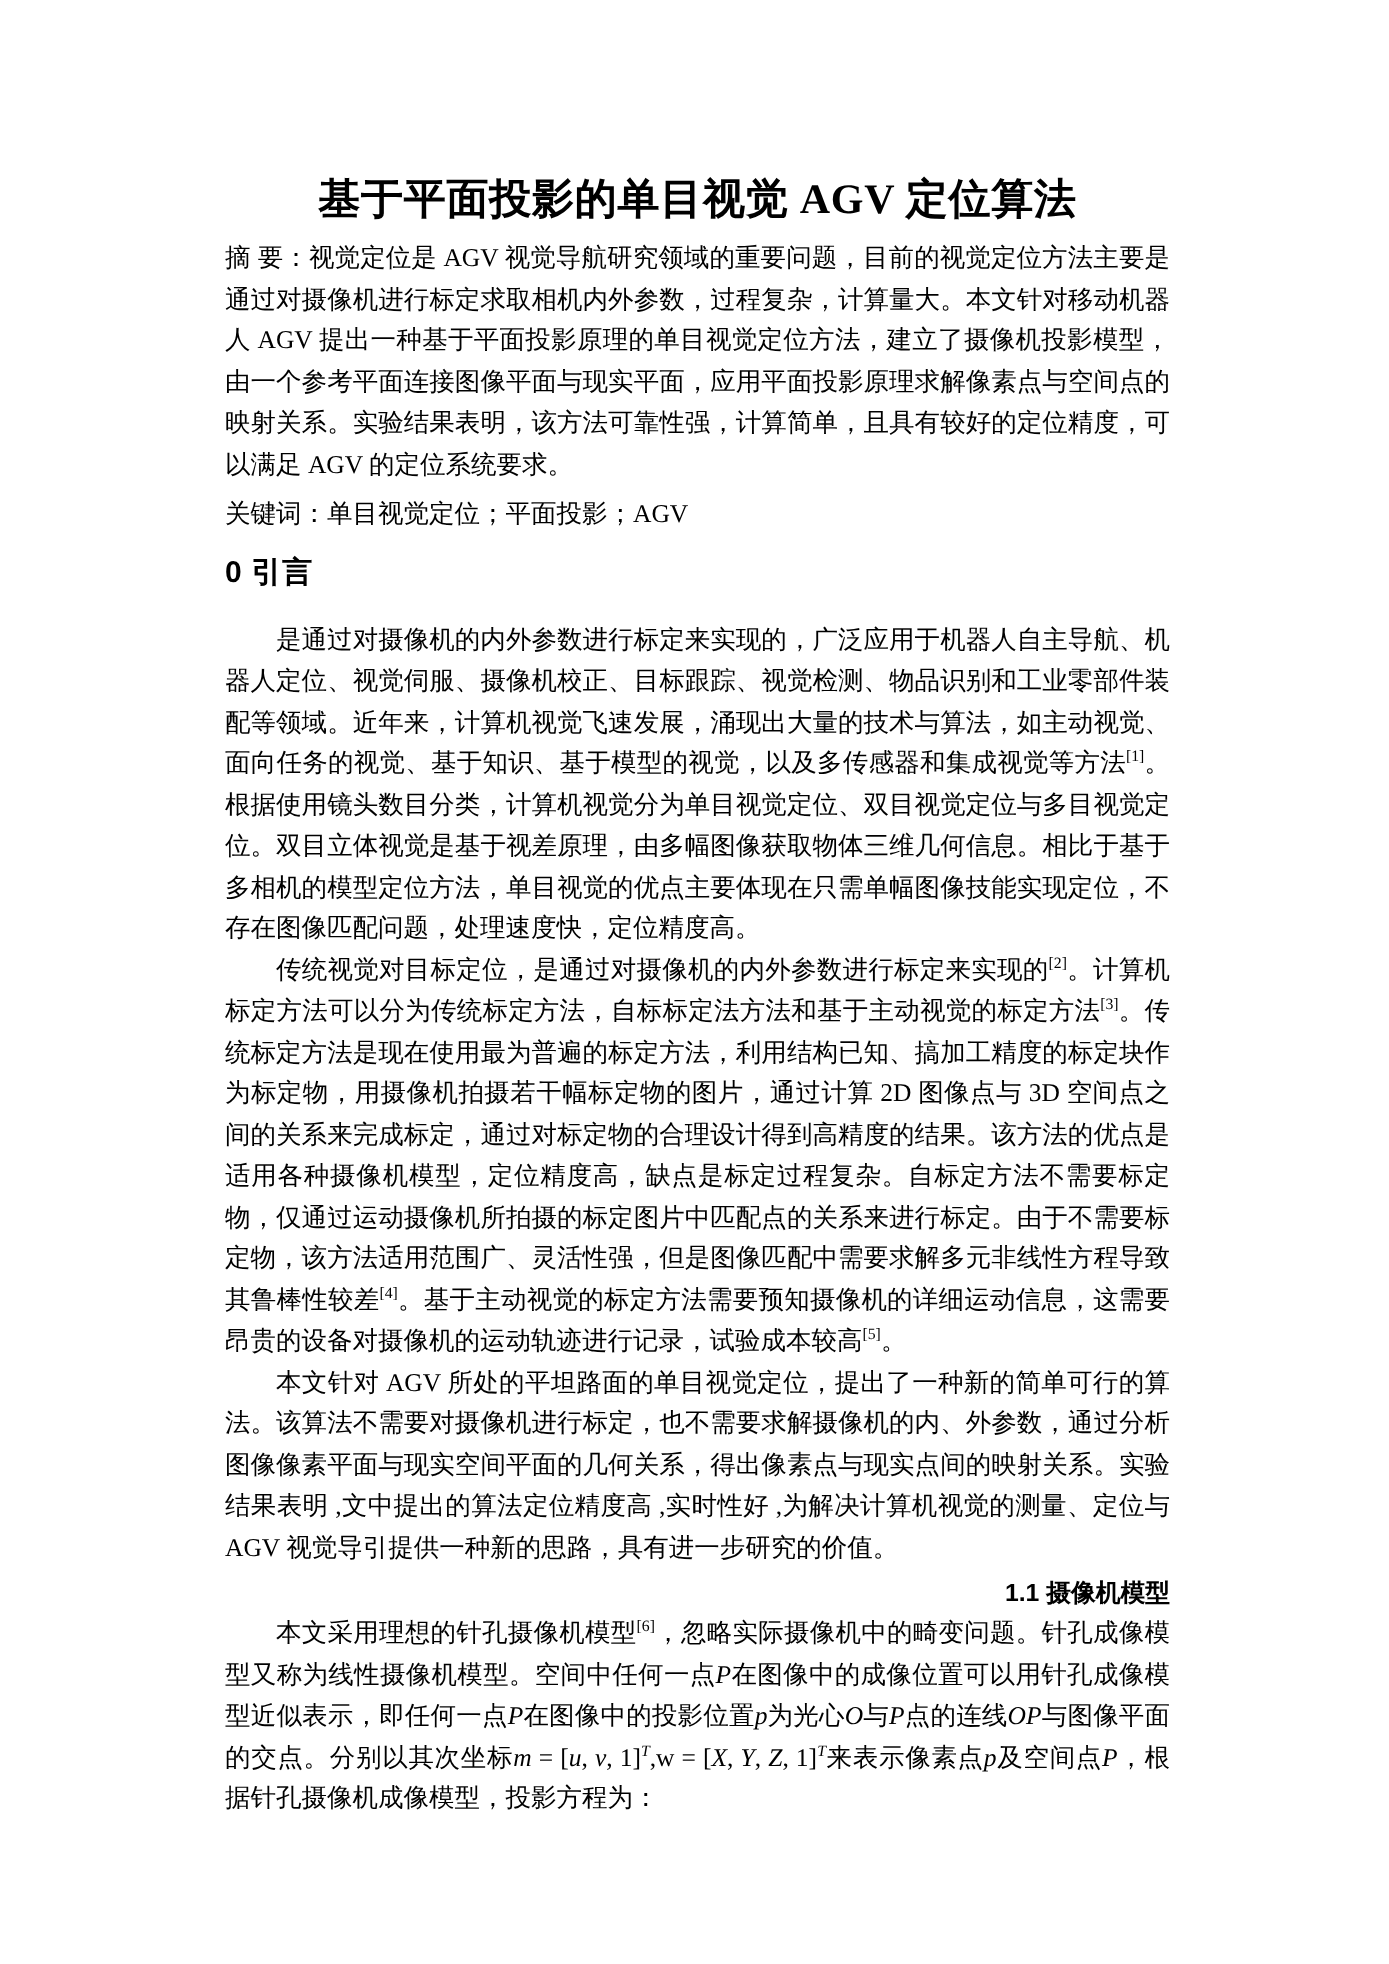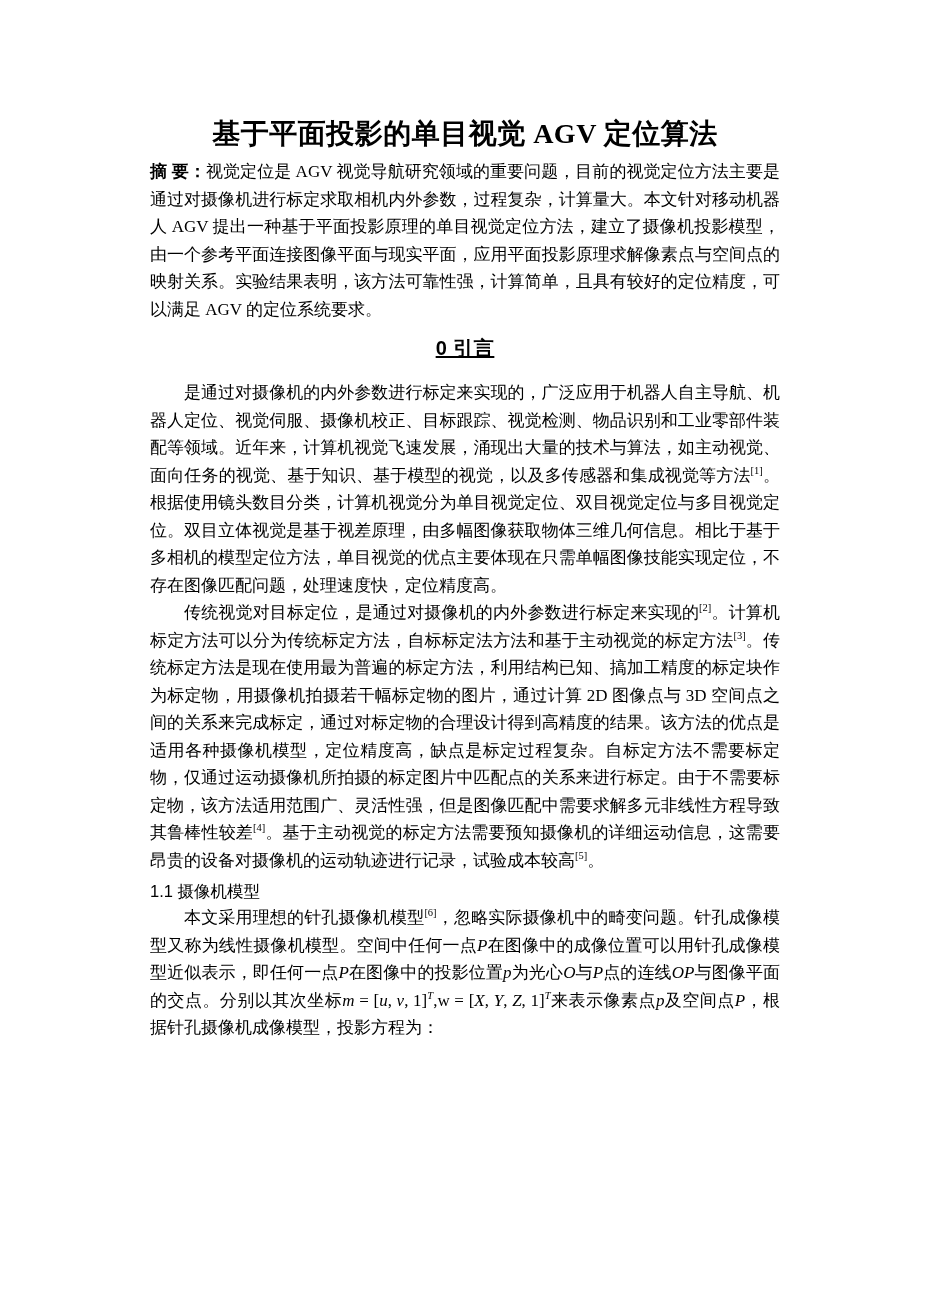--- a/index.html
+++ b/index.html
@@ -24,40 +24,39 @@
     line-height: 36px;
     font-weight: bold;
     text-align: center;
     letter-spacing: 0.5px;
     font-family: "Liberation Serif", "DejaVu Serif", serif;
   }
   .abstract { margin: 0; }
   .keywords { margin: 6px 0 0 0; }
   .label {
     font-family: "Liberation Sans", "DejaVu Sans", sans-serif;
-    font-weight: bold;
+    font-weight: normal;
   }
   .sec-heading {
     margin: 10px 0 16px 0;
     font-family: "Liberation Sans", "DejaVu Sans", sans-serif;
     font-weight: bold;
     font-size: 20px;
     line-height: 30px;
-    text-align: center;
+    text-align: left;
     letter-spacing: 0.5px;
-    text-decoration: underline;
   }
   .sec-heading.tight { margin: 6px 0 4px 0; }
   .subsec-heading {
     margin: 4px 0 0 0;
     font-family: "Liberation Sans", "DejaVu Sans", sans-serif;
-    font-weight: normal;
+    font-weight: bold;
     font-size: 16.5px;
     line-height: 26px;
-    text-align: left;
+    text-align: right;
   }
   .body-para { margin: 0; text-indent: 2em; }
   p { margin: 0; }
   sup {
     font-size: 10.5px;
     line-height: 0;
     vertical-align: super;
   }
   .it {
     font-style: italic;
@@ -66,26 +65,28 @@
 </style>
 </head>
 <body>
 
 <div class="page">
 
   <h1 class="title">基于平面投影的单目视觉 AGV 定位算法</h1>
 
   <p class="abstract"><span class="label">摘 要：</span><span><span>视觉定位是 AGV 视觉导航研究领域的重要问题，目前的视觉定位方法主要是通过对摄像机进行标定求取相机内外参数，过程复杂，计算量大。本文针对移动机器人 AGV 提出一种基于平面投影原理的单目视觉定位方法，建立了摄像机投影模型，由一个参考平面连接图像平面与现实平面，应用平面投影原理求解像素点与空间点的映射关系。实验结果表明，该方法可靠性强，计算简单，且具有较好的定位精度，可以满足 AGV 的定位系统要求。</span></span></p>
 
+  <p class="keywords"><span class="label">关键词：</span><span>单目视觉定位；平面投影；AGV</span></p>
 
   <h2 class="sec-heading">0 引言</h2>
 
   <p class="body-para"><span>是通过对摄像机的内外参数进行标定来实现的，广泛应用于机器人自主导航、机器人定位、视觉伺服、摄像机校正、目标跟踪、视觉检测、物品识别和工业零部件装配等领域。近年来，计算机视觉飞速发展，涌现出大量的技术与算法，如主动视觉、面向任务的视觉、基于知识、基于模型的视觉，以及多传感器和集成视觉等方法</span><sup>[1]</sup><span>。根据使用镜头数目分类，计算机视觉分为单目视觉定位、双目视觉定位与多目视觉定位。双目立体视觉是基于视差原理，由多幅图像获取物体三维几何信息。相比于基于多相机的模型定位方法，单目视觉的优点主要体现在只需单幅图像技能实现定位，不存在图像匹配问题，处理速度快，定位精度高。</span></p>
 
   <p class="body-para"><span>传统视觉对目标定位，是通过对摄像机的内外参数进行标定来实现的</span><sup>[2]</sup><span>。计算机标定方法可以分为传统标定方法，自标标定法方法和基于主动视觉的标定方法</span><sup>[3]</sup><span>。传统标定方法是现在使用最为普遍的标定方法，利用结构已知、搞加工精度的标定块作为标定物，用摄像机拍摄若干幅标定物的图片，通过计算 2D 图像点与 3D 空间点之间的关系来完成标定，通过对标定物的合理设计得到高精度的结果。该方法的优点是适用各种摄像机模型，定位精度高，缺点是标定过程复杂。自标定方法不需要标定物，仅通过运动摄像机所拍摄的标定图片中匹配点的关系来进行标定。由于不需要标定物，该方法适用范围广、灵活性强，但是图像匹配中需要求解多元非线性方程导致其鲁棒性较差</span><sup>[4]</sup><span>。基于主动视觉的标定方法需要预知摄像机的详细运动信息，这需要昂贵的设备对摄像机的运动轨迹进行记录，试验成本较高</span><sup>[5]</sup><span>。</span></p>
 
+  <p class="body-para"><span>本文针对 AGV 所处的平坦路面的单目视觉定位，提出了一种新的简单可行的算法。该算法不需要对摄像机进行标定，也不需要求解摄像机的内、外参数，通过分析图像像素平面与现实空间平面的几何关系，得出像素点与现实点间的映射关系。实验结果表明 ,文中提出的算法定位精度高 ,实时性好 ,为解决计算机视觉的测量、定位与 AGV 视觉导引提供一种新的思路，具有进一步研究的价值。</span></p>
 
 
   <h3 class="subsec-heading">1.1 摄像机模型</h3>
 
   <p class="body-para"><span>本文采用理想的针孔摄像机模型</span><sup>[6]</sup><span>，忽略实际摄像机中的畸变问题。针孔成像模型又称为线性摄像机模型。空间中任何一点</span><span class="it">P</span><span>在图像中的成像位置可以用针孔成像模型近似表示，即任何一点</span><span class="it">P</span><span>在图像中的投影位置</span><span class="it">p</span><span>为光心</span><span class="it">O</span><span>与</span><span class="it">P</span><span>点的连线</span><span class="it">OP</span><span>与图像平面的交点。分别以其次坐标</span><span class="it">m</span><span> = [</span><span class="it">u</span><span>, </span><span class="it">v</span><span>, 1]</span><sup class="it">T</sup><span>,w = [</span><span class="it">X</span><span>, </span><span class="it">Y</span><span>, </span><span class="it">Z</span><span>, 1]</span><sup class="it">T</sup><span>来表示像素点</span><span class="it">p</span><span>及空间点</span><span class="it">P</span><span>，根据针孔摄像机成像模型，投影方程为：</span></p>
 
 </div>
 
 </body></html>

